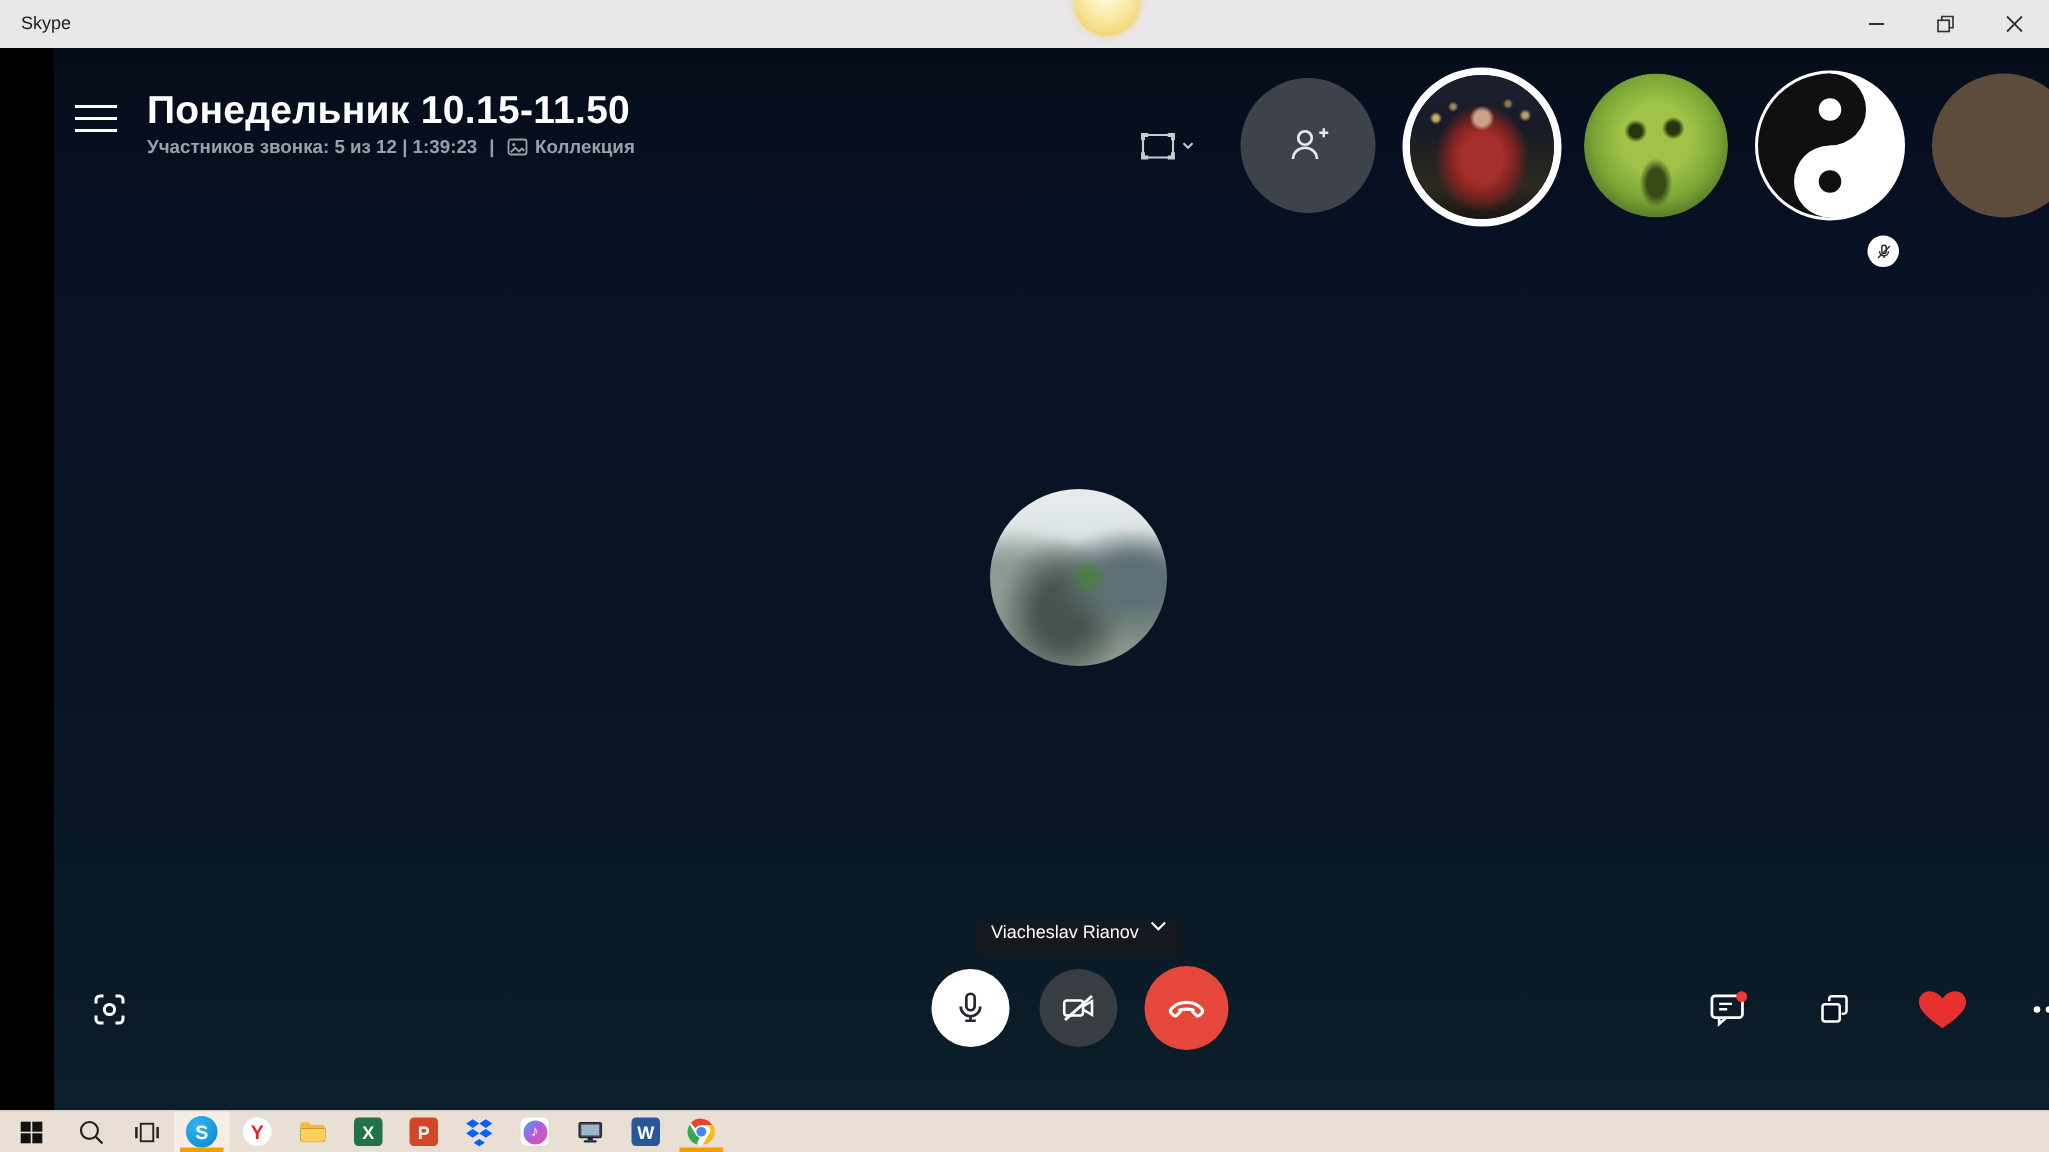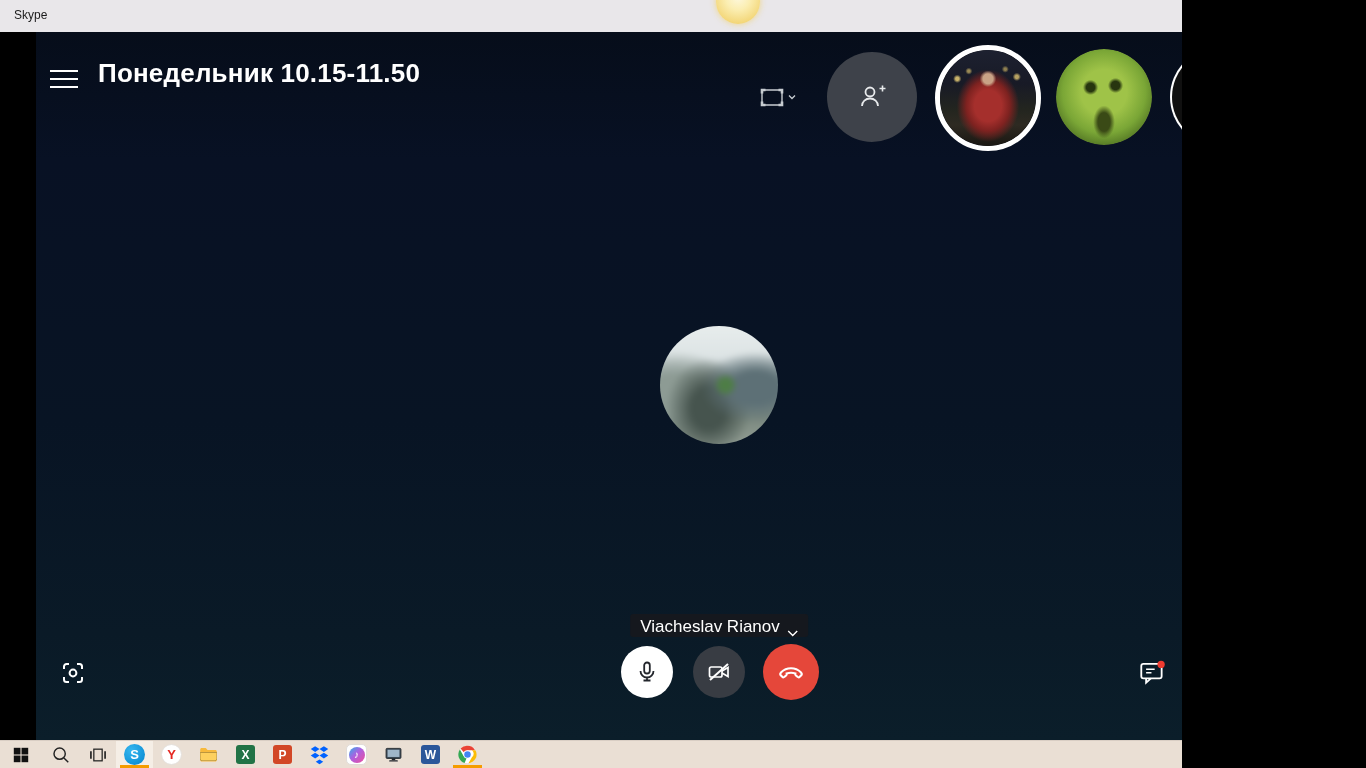--- a/index.html
+++ b/index.html
@@ -1,18 +1,18 @@
 <!DOCTYPE html>
 <html style="--titlebar-bg: #e9e7ea; --subtext: #99a0a8; --accent-hangup: #e5473a; --heart-red: #e8302e; --notify-red: #f03b30; --control-gray: #383c43; --addperson-gray: #3e424a; --pill-bg: #15181e; --taskbar-bg: #eadfd4; --taskbar-active: #f5eee6; --underline-orange: #f59c00;"><head>
 <meta charset="utf-8">
 <style>
   * { margin:0; padding:0; box-sizing:border-box; }
   html,body { width:1366px; height:768px; overflow:hidden; background:#000; }
   body { font-family:"Liberation Sans", sans-serif; }
-  .screen { position:relative; width:1182px; height:768px; overflow:hidden; }
+  .screen { position:relative; width:1366px; height:768px; overflow:hidden; }
 
   
   .titlebar { position:absolute; left:0; top:0; width:1366px; height:32px;
     background:var(--titlebar-bg,#e9e7ea); display:flex; align-items:center; }
   .tb-title { position:absolute; left:14px; top:8px; font-size:12px; color:#1b1b1b; }
   .tb-controls { position:absolute; right:0; top:0; height:32px; display:flex; }
   .tbc { width:46px; height:32px; border:none; background:transparent; display:flex;
     align-items:center; justify-content:center; cursor:pointer; }
   .tbc svg { display:block; }
 
@@ -77,21 +77,21 @@
   .center-avatar .art { width:100%; height:100%; filter:blur(2.5px); transform:scale(1.1);
     background:
       radial-gradient(circle at 55% 50%, #4e7d46 0 6%, transparent 12%),
       radial-gradient(ellipse at 78% 52%, #5d7076 0 16%, transparent 38%),
       radial-gradient(ellipse at 42% 68%, #46544e 0 16%, transparent 40%),
       radial-gradient(ellipse at 16% 58%, #8d9b94 0 18%, transparent 42%),
       linear-gradient(180deg, #e9eeee 0%, #dde4e5 28%, #b8c3c4 40%, #7d8d8b 55%, #7b897f 75%, #96a198 100%); }
 
   .name-pill { position:absolute; left:683px; top:582px; transform:translateX(-50%); height:23px;
     background:var(--pill-bg,#15181e); color:#fff; border:none; border-radius:3px; cursor:pointer;
-    display:flex; align-items:flex-end; gap:7px; padding:0 10px; font-size:17px;
+    display:flex; align-items:flex-start; gap:7px; padding:0 10px; font-size:12px;
     font-family:"Liberation Sans",sans-serif; white-space:nowrap; }
 
   .ctl { position:absolute; border:none; border-radius:50%; cursor:pointer; display:flex;
     align-items:center; justify-content:center; }
   .capture-btn { left:18px; top:622px; width:38px; height:38px; background:transparent; }
   .mic-btn { left:585px; top:614px; width:52px; height:52px; background:#fff; }
   .cam-btn { left:657px; top:614px; width:52px; height:52px; background:var(--control-gray,#383c43); }
   .hang-btn { left:727px; top:612px; width:56px; height:56px; background:var(--accent-hangup,#e5473a); }
   .chat-btn { left:1097px; top:622px; width:38px; height:38px; background:transparent; position:absolute; }
   .share-btn { left:1168px; top:622px; width:38px; height:38px; background:transparent; }
@@ -155,20 +155,32 @@
   <div class="stage">
 
     <button class="hamburger" aria-label="menu">
       <span></span>
         <span></span>
         <span></span>
     </button>
 
     <div class="call-title">Понедельник 10.15-11.50</div>
 
+    <div class="call-subline">
+      <span>Участников звонка: 5 из 12 | 1:39:23</span>
+      <span>|</span>
+      <button class="collection-btn">
+        <svg width="14" height="12" viewBox="0 0 14 12" fill="none" stroke="#99a0a8" stroke-width="1.2">
+          <rect x="1" y="1" width="12" height="10" rx="1.5"></rect>
+            <circle cx="4.5" cy="4.3" r="1" fill="#99a0a8" stroke="none"></circle>
+            <path d="M2.5 9.5l3-3 2.5 2.5 2-2 1.5 1.5"></path>
+        </svg>
+        <span>Коллекция</span>
+      </button>
+    </div>
 
     <button class="layout-btn">
       <svg width="24" height="19" viewBox="0 0 24 19" fill="none" stroke="#c7ccd1" stroke-width="1.4">
         <rect x="2" y="2" width="20" height="15" rx="1"></rect>
         <path d="M2 5.5V2h3.5M18.5 2H22v3.5M22 13.5V17h-3.5M5.5 17H2v-3.5" stroke-width="2.6"></path>
       </svg>
       <svg width="8" height="6" viewBox="0 0 8 6" fill="none" stroke="#c7ccd1" stroke-width="1.3">
           <path d="M1 1.5l3 3 3-3"></path>
         </svg>
     </button>

